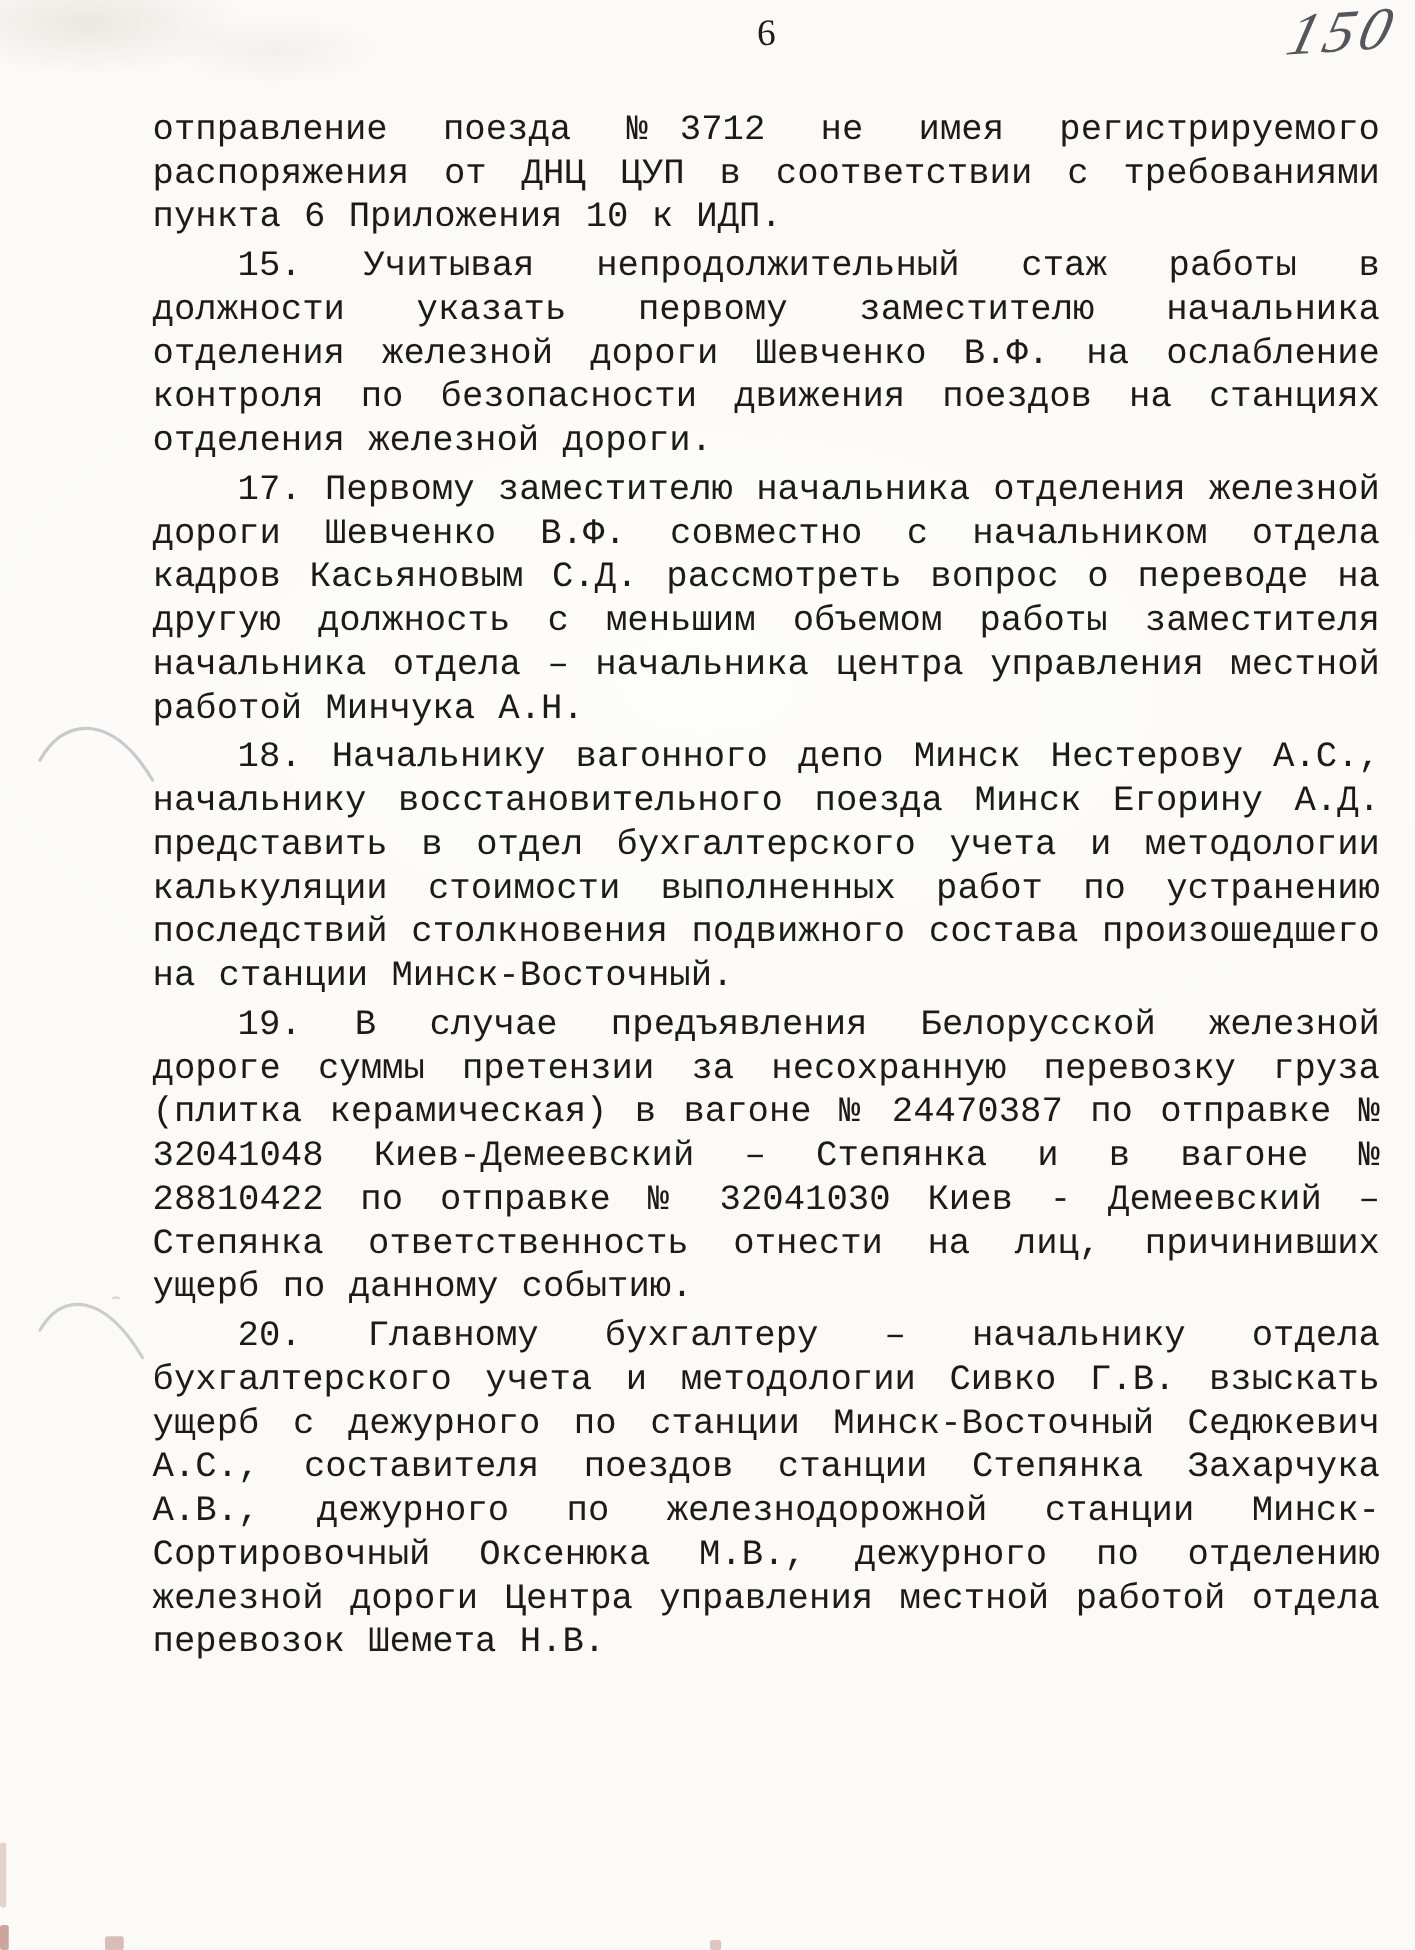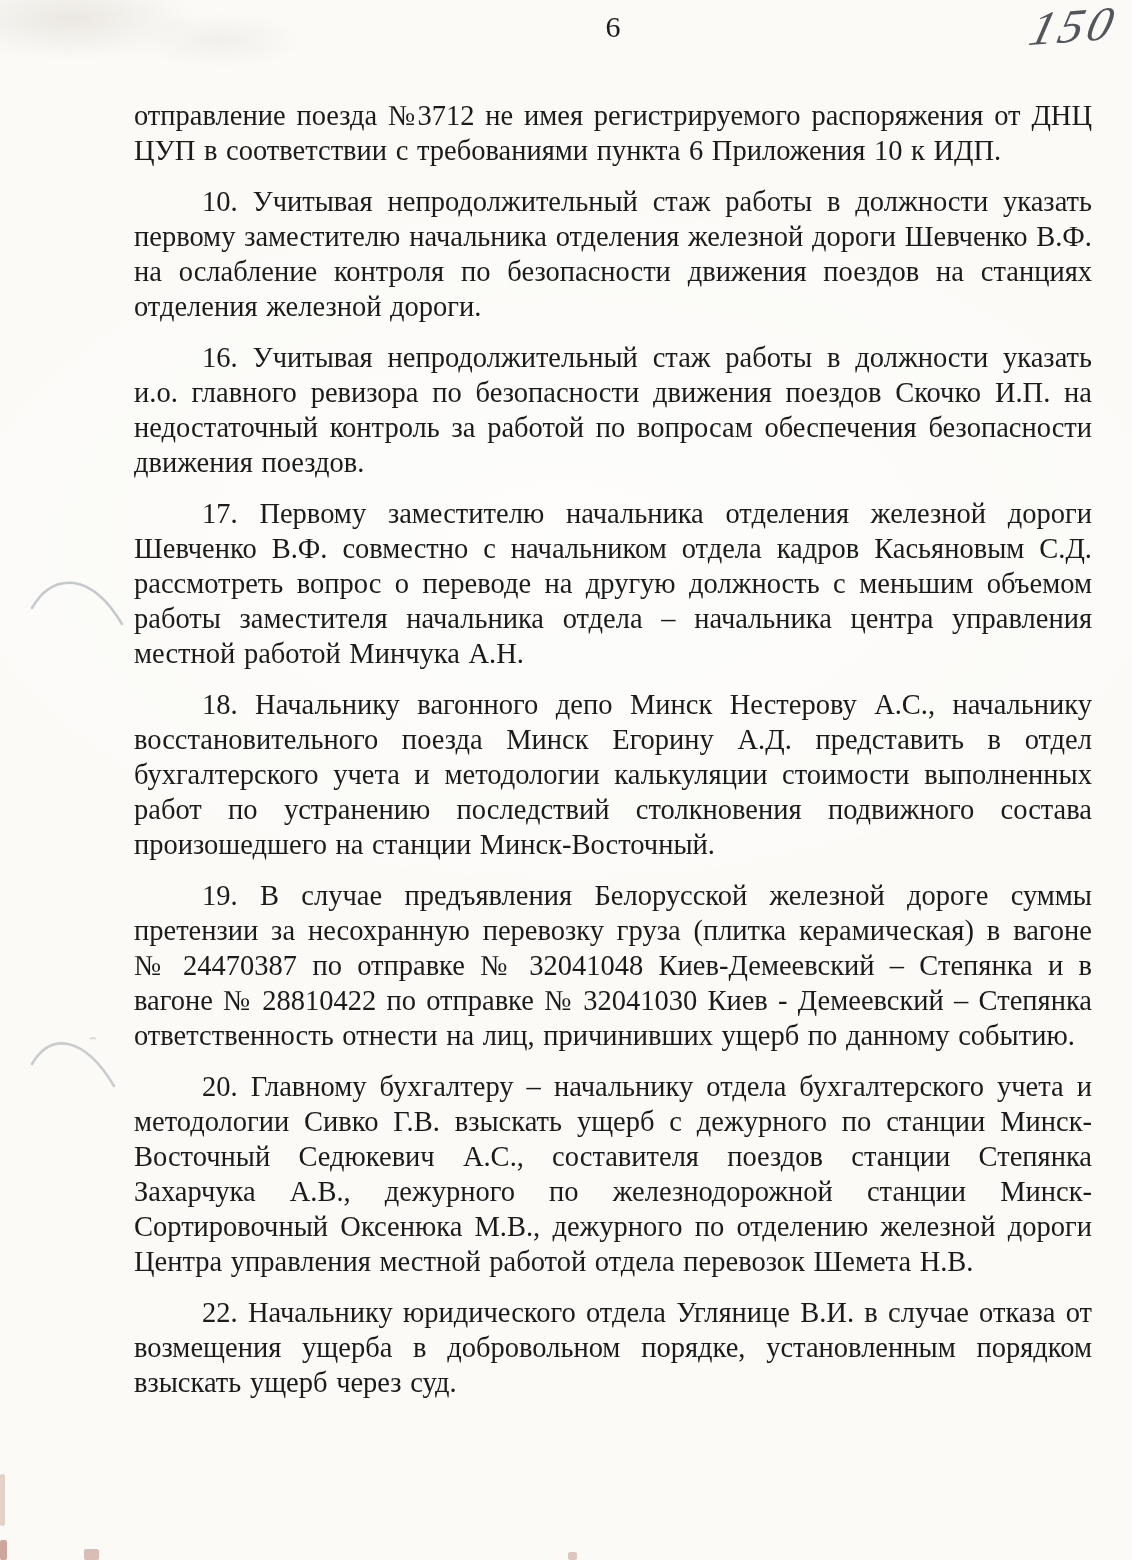--- a/index.html
+++ b/index.html
@@ -39,26 +39,27 @@
     letter-spacing: 4px;
     opacity: 0.9;
   }
   .document-body {
     position: absolute;
     top: 82px;
     left: 118px;
     width: 990px;
   }
   .para {
-    margin: 16px;
+    margin: 4px;
     text-align: justify;
     font-size: 28.5px;
     line-height: 35px;
     color: #1b1b1b;
     word-spacing: 1.5px;
+    font-family: Liberation Mono, monospace;
   }
   .para.indent {
     text-indent: 68px;
   }
   .pen-arc {
     position: absolute;
     pointer-events: none;
   }
   .edge-mark {
     position: absolute;
@@ -74,27 +75,25 @@
 <body>
 
 <div class="page">
 
   <div class="page-number">6</div>
 
   <div class="handwritten">150</div>
 
   <div class="document-body">
       <p class="para">отправление поезда №3712 не имея регистрируемого распоряжения от ДНЦ ЦУП в соответствии с требованиями пункта 6 Приложения 10 к ИДП.</p>
-      <p class="para indent">10. Учитывая непродолжительный стаж работы в должности указать первому заместителю начальника отделения железной дороги Шевченко В.Ф. на ослабление контроля по безопасности движения поездов на станциях отделения железной дороги.</p>
-      <p class="para indent">16. Учитывая непродолжительный стаж работы в должности указать и.о. главного ревизора по безопасности движения поездов Скочко И.П. на недостаточный контроль за работой по вопросам обеспечения безопасности движения поездов.</p>
+      <p class="para indent">15. Учитывая непродолжительный стаж работы в должности указать первому заместителю начальника отделения железной дороги Шевченко В.Ф. на ослабление контроля по безопасности движения поездов на станциях отделения железной дороги.</p>
       <p class="para indent">17. Первому заместителю начальника отделения железной дороги Шевченко В.Ф. совместно с начальником отдела кадров Касьяновым С.Д. рассмотреть вопрос о переводе на другую должность с меньшим объемом работы заместителя начальника отдела – начальника центра управления местной работой Минчука А.Н.</p>
       <p class="para indent">18. Начальнику вагонного депо Минск Нестерову А.С., начальнику восстановительного поезда Минск Егорину А.Д. представить в отдел бухгалтерского учета и методологии калькуляции стоимости выполненных работ по устранению последствий столкновения подвижного состава произошедшего на станции Минск-Восточный.</p>
       <p class="para indent">19. В случае предъявления Белорусской железной дороге суммы претензии за несохранную перевозку груза (плитка керамическая) в вагоне № 24470387 по отправке № 32041048 Киев-Демеевский – Степянка и в вагоне № 28810422 по отправке № 32041030 Киев - Демеевский – Степянка ответственность отнести на лиц, причинивших ущерб по данному событию.</p>
       <p class="para indent">20. Главному бухгалтеру – начальнику отдела бухгалтерского учета и методологии Сивко Г.В. взыскать ущерб с дежурного по станции Минск-Восточный Седюкевич А.С., составителя поездов станции Степянка Захарчука А.В., дежурного по железнодорожной станции Минск-Сортировочный Оксенюка М.В., дежурного по отделению железной дороги Центра управления местной работой отдела перевозок Шемета Н.В.</p>
-      <p class="para indent">22. Начальнику юридического отдела Углянице В.И. в случае отказа от возмещения ущерба в добровольном порядке, установленным порядком взыскать ущерб через суд.</p>
     </div>
 
   <svg class="pen-arc" style="left:26px; top:574px;" width="104" height="58" viewBox="0 0 104 58">
     <path d="M6,34 Q22,6 48,9 Q74,13 96,50" fill="none" stroke="#a9afb3" stroke-width="2.6" stroke-linecap="round" opacity="0.65"></path>
   </svg>
 
   <svg class="pen-arc" style="left:24px; top:1036px;" width="100" height="56" viewBox="0 0 100 56">
     <path d="M8,28 Q22,4 44,8 Q68,13 90,50" fill="none" stroke="#a9afb3" stroke-width="2.6" stroke-linecap="round" opacity="0.6"></path>
     <path d="M66,3 q3,-2 6,0" fill="none" stroke="#b4b9bc" stroke-width="2" opacity="0.5"></path>
   </svg>

